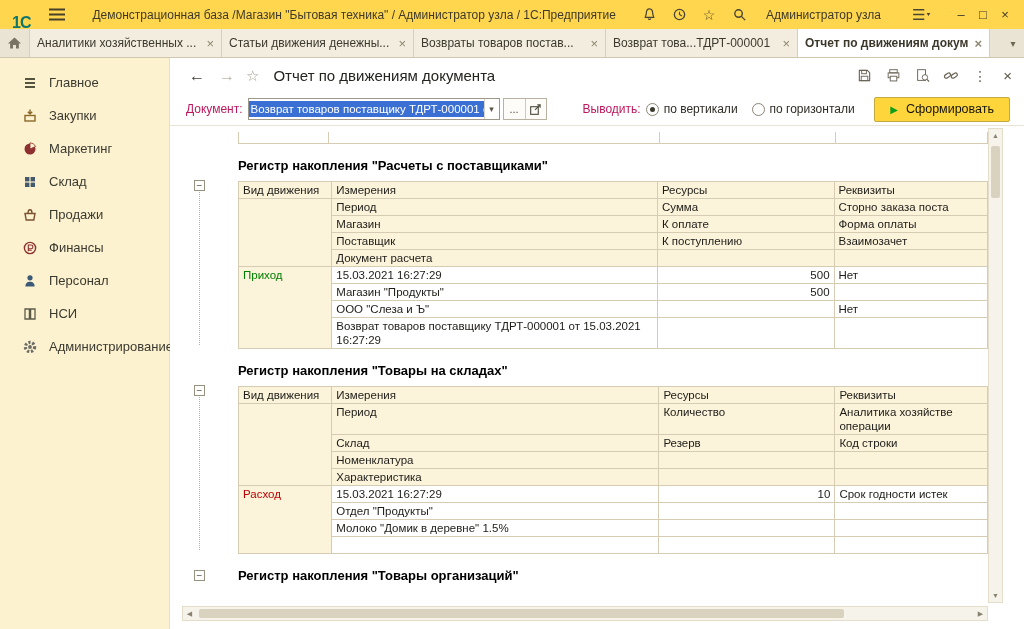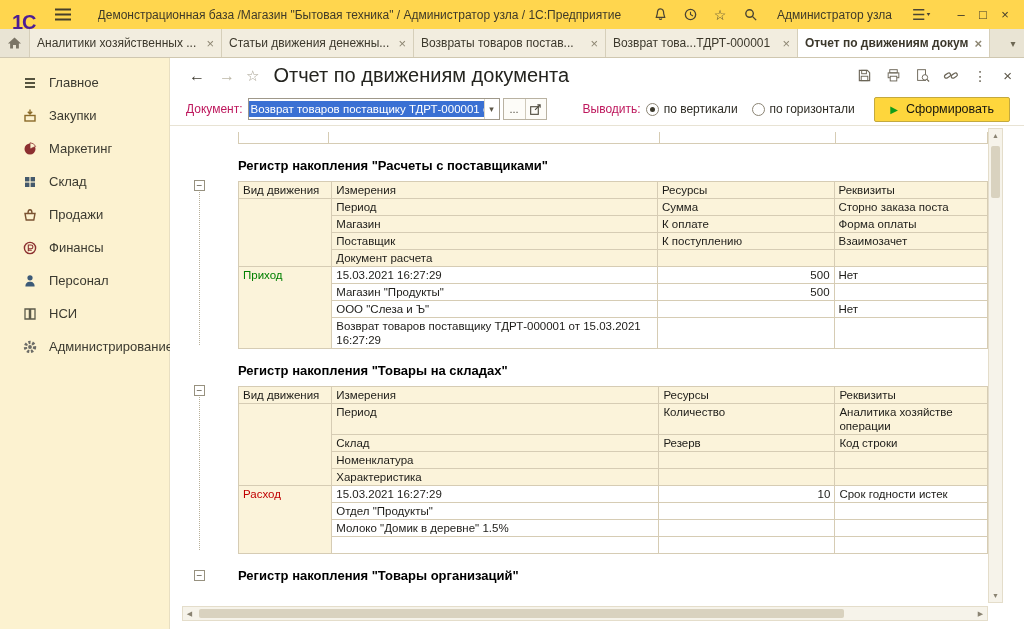--- a/index.html
+++ b/index.html
@@ -2,26 +2,26 @@
 <html><head>
 <meta charset="utf-8">
 <style>
   * { margin:0; padding:0; box-sizing:border-box; }
   html,body { width:1024px; height:629px; }
   body { font-family:"Liberation Sans","DejaVu Sans",sans-serif; font-size:12px; color:#2e2c24; background:#fff; }
   .window { position:relative; width:1024px; height:629px; overflow:hidden; background:#fff; cursor:default; }
 
   
   .topbar { position:absolute; top:0; left:0; right:0; height:29px; background:#ffd64e; display:flex; align-items:center; padding:0 8px; gap:8px; }
-  .logo { font-weight:bold; font-size:20px; color:#4c1d95; letter-spacing:-1px; margin-left:4px;margin-top:16px; }
+  .logo { font-weight:bold; font-size:16px; color:#0f766e; letter-spacing:-1px; margin-left:4px;margin-top:16px; }
   .tb-menu { display:flex; align-items:center; margin-left:10px; cursor:pointer; }
   .tb-title { font-size:12px; color:#3f3a28; margin-left:18px; flex:1; white-space:nowrap; overflow:hidden; }
   .tb-icon { width:22px; height:22px; display:flex; align-items:center; justify-content:center; cursor:pointer; }
   .tb-star { font-size:14px; color:#4a4433; }
-  .tb-user { font-size:12px; color:#3f3a28; margin:0 10px 0 8px; white-space:nowrap; }
+  .tb-user { font-size:12px; color:#3f3a28; margin:0 21px 0 8px; white-space:nowrap; }
   .win-btn { width:22px; text-align:center; font-size:13px; color:#3f3a2b; cursor:pointer; }
   .win-group { display:flex; margin-left:10px; }
 
   
   .tabbar { position:absolute; top:29px; left:0; right:0; height:29px; background:#e9e4d4; border-bottom:1px solid #cfc7b0; display:flex; align-items:stretch; }
   .home-tab { width:30px; display:flex; align-items:center; justify-content:center; border-right:1px solid #d6cfba; cursor:pointer; }
   .tab { width:192px; display:flex; align-items:center; padding:0 7px; border-right:1px solid #d6cfba; background:#f2eddf; font-size:12px; color:#3c382c; cursor:pointer; }
   .tab.active { background:#fff;font-weight:bold; }
   .tab-label { flex:1; white-space:nowrap; overflow:hidden; }
   .tab-close { color:#8d8672; font-size:13px; margin-left:5px; cursor:pointer; }
@@ -31,21 +31,21 @@
   .sidebar { position:absolute; top:58px; bottom:0; left:0; width:170px; background:#fcf2d0; border-right:1px solid #e8dfc2; padding-top:8px; }
   .side-item { display:flex; align-items:center; gap:11px; height:33px; padding-left:22px; font-size:13px; color:#3b3a30; cursor:pointer; white-space:nowrap; }
   .side-ico { width:16px; height:16px; display:flex; align-items:center; justify-content:center; }
 
   
   .main { position:absolute; top:58px; left:170px; right:0; bottom:0; background:#fff; display:flex; flex-direction:column; }
   .rpt-header { height:35px; display:flex; align-items:center; padding:0 12px 0 14px; gap:4px; }
   .nav-btn { font-size:16px; color:#3e3b31; width:26px; height:24px; text-align:center; line-height:24px; cursor:pointer; }
   .nav-btn.fwd { color:#bcb7a7; }
   .hdr-star { color:#a8a292; font-size:15px; margin:0 6px 0 2px; cursor:pointer; }
-  .rpt-title { font-size:20px; color:#24241f; margin-left:4px; flex:1; white-space:nowrap; overflow:hidden; }
+  .rpt-title { font-size:15px; color:#24241f; margin-left:4px; flex:1; white-space:nowrap; overflow:hidden; }
   .hdr-icons { display:flex; gap:11px; align-items:center; }
   .hdr-ico { width:18px; height:18px; display:flex; align-items:center; justify-content:center; cursor:pointer; color:#6b6557; }
   .hdr-more { font-size:14px; color:#6b6557; cursor:pointer; margin-left:2px; }
   .hdr-close { font-size:15px; color:#5c5648; margin-left:12px; cursor:pointer; }
 
   .rpt-toolbar { height:33px; display:flex; align-items:center; padding:0 10px 0 16px; border-bottom:1px solid #e8e3d4; }
   .lbl { font-size:12px; color:#be185d; margin-right:5px; white-space:nowrap; }
   .doc-field { width:252px; height:22px; border:1px solid #9f988a; display:flex; align-items:center; background:#fff; cursor:text; }
   .doc-sel { background:#3a70d3; color:#fff; font-size:11.5px; padding:2px 2px; white-space:nowrap; overflow:hidden; flex:1; }
   .doc-dd { width:15px; align-self:stretch; display:flex; align-items:center; justify-content:center; color:#5b5546; font-size:9px; border-left:1px solid #d9d4c6; cursor:pointer; }

